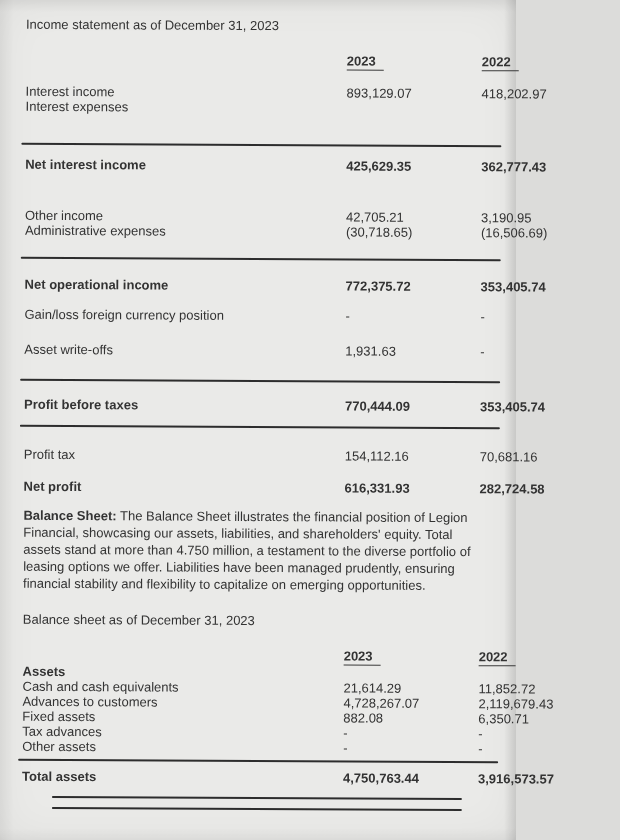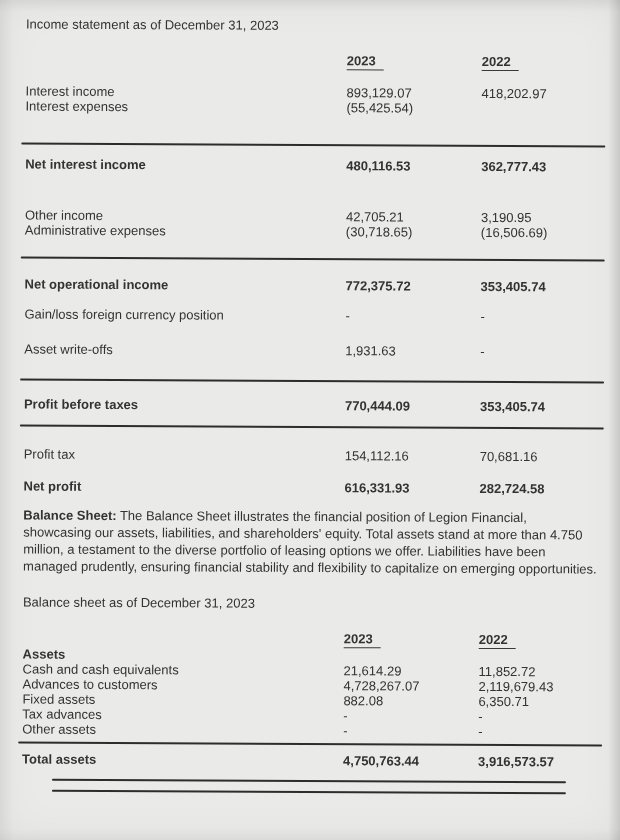--- a/index.html
+++ b/index.html
@@ -7,21 +7,21 @@
   body {
     width: 620px;
     height: 840px;
     overflow: hidden;
     background: #dcdcda;
     font-family: "Liberation Sans", "DejaVu Sans", sans-serif;
     color: #333333;
   }
   .paper {
     position: relative;
-    width: 620px;
+    width: 516px;
     height: 840px;
     background:
       linear-gradient(to left, rgba(0,0,0,0.12), rgba(0,0,0,0) 12px),
       linear-gradient(to right, rgba(0,0,0,0.05), rgba(0,0,0,0) 14px),
       linear-gradient(to bottom, rgba(0,0,0,0.06), rgba(0,0,0,0) 12px),
       linear-gradient(to top, rgba(0,0,0,0.04), rgba(0,0,0,0) 12px),
       #eaeae8;
     box-shadow: inset 0 0 45px rgba(0,0,0,0.05);
   }
   .content {
@@ -81,28 +81,27 @@
       <span><span class="year">2022</span></span>
     </div>
 
     <div class="t-row" style="margin-top:15px">
       <span>Interest income</span>
       <span>893,129.07</span>
       <span>418,202.97</span>
     </div>
     <div class="t-row">
       <span>Interest expenses</span>
-      <span>(55,425.54)</span>
     </div>
 
     <div class="rule" style="margin-top:29px"></div>
 
     <div class="t-row bold" style="margin-top:12px">
       <span>Net interest income</span>
-      <span>480,116.53</span>
+      <span>425,629.35</span>
       <span>362,777.43</span>
     </div>
 
     <div class="t-row" style="margin-top:36px">
       <span>Other income</span>
       <span>42,705.21</span>
       <span>3,190.95</span>
     </div>
     <div class="t-row">
       <span>Administrative expenses</span>

